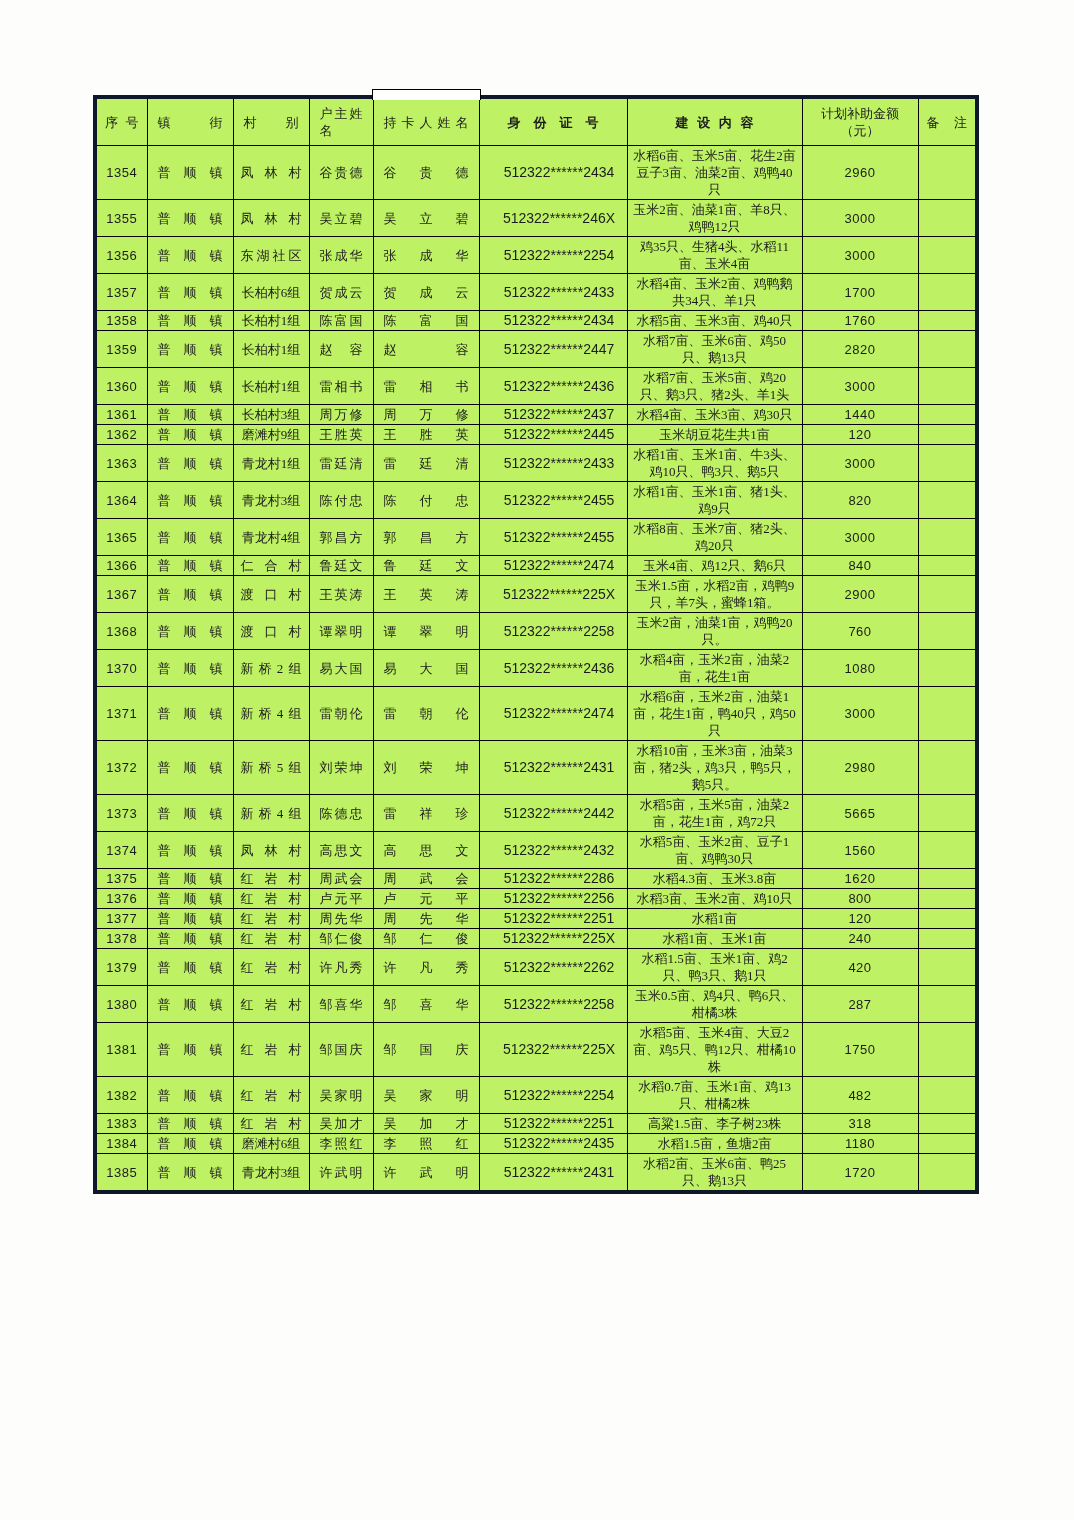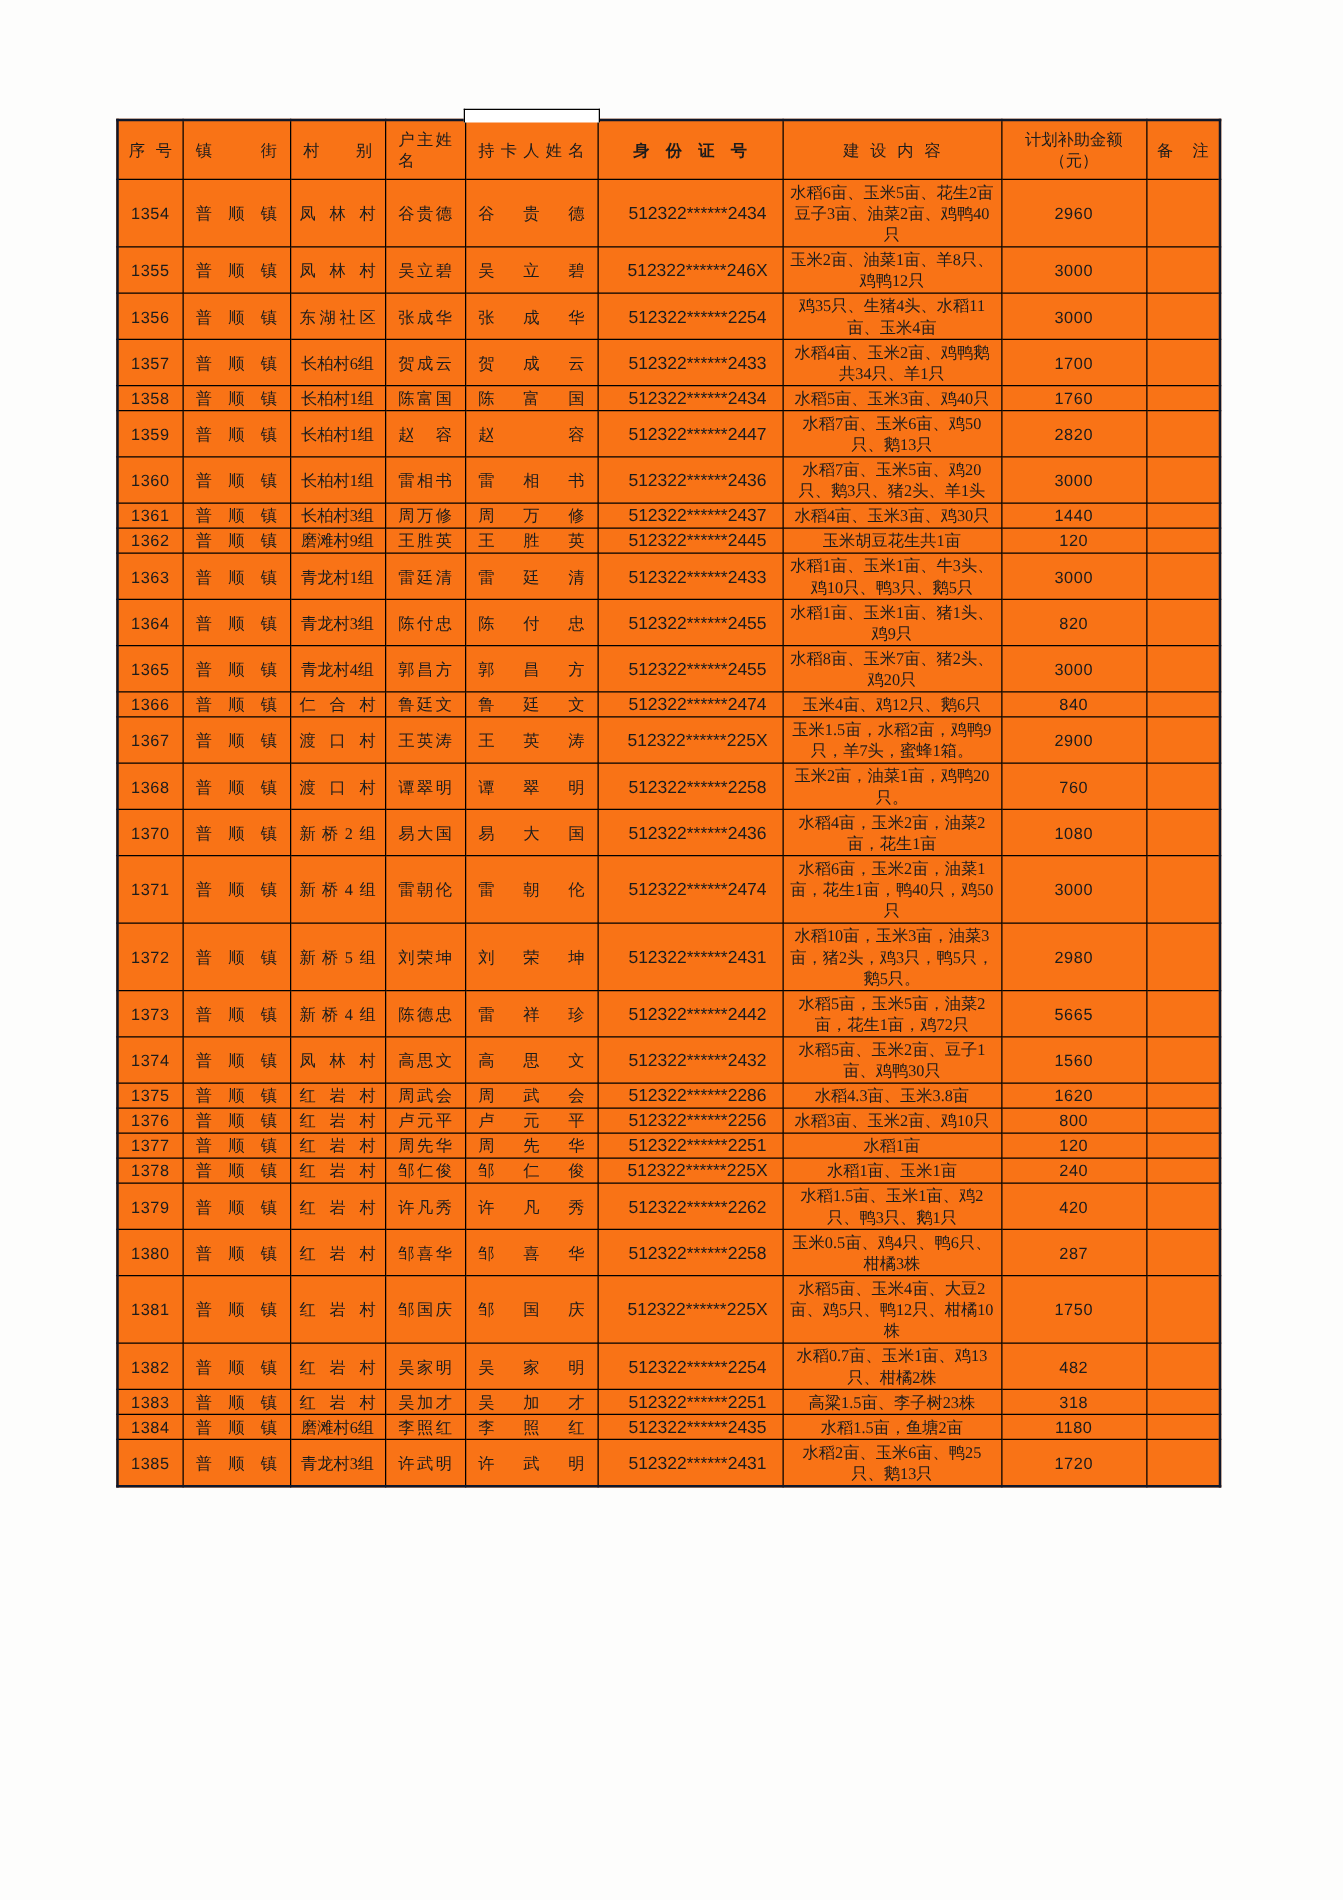--- a/index.html
+++ b/index.html
@@ -17,22 +17,22 @@
   }
   .sheet {
     position: absolute;
     left: 93px;
     top: 95px;
   }
   table.subsidy {
     border-collapse: collapse;
     table-layout: fixed;
     width: 882px;
-    border: 2px solid #0f172a;
-    background: #f97316;
+    border: 4px solid #0f172a;
+    background: #bef264;
   }
   th, td {
     border: 1px solid #000;
     text-align: center;
     vertical-align: middle;
     padding: 1px 2px;
     font-weight: normal;
     font-size: 13px;
     line-height: 17px;
     word-break: break-all;
@@ -102,21 +102,21 @@
       <col style="width:59px">
     </colgroup>
     <thead>
       <tr>
         <th class="dist h-seq">序号</th>
         <th class="dist">镇街</th>
         <th class="dist">村别</th>
         <th class="dist">户主姓名</th>
         <th class="dist h-cardholder">持卡人姓名</th>
         <th class="dist" style="padding-left:28px;padding-right:28px;font-weight:bold;">身份证号</th>
-        <th class="dist" style="padding-left:48px;padding-right:48px;">建设内容</th>
+        <th class="dist" style="padding-left:48px;padding-right:48px;font-weight:bold;">建设内容</th>
         <th><span>计划补助金额</span><br><span>（元）</span></th>
         <th class="dist h-remark">备注</th>
       </tr>
     </thead>
     <tbody>
         <tr>
           <td class="col-seq num">1354</td>
           <td class="col-town dist">普顺镇</td>
           <td class="col-village dist">凤林村</td>
           <td class="col-householder dist">谷贵德</td>

